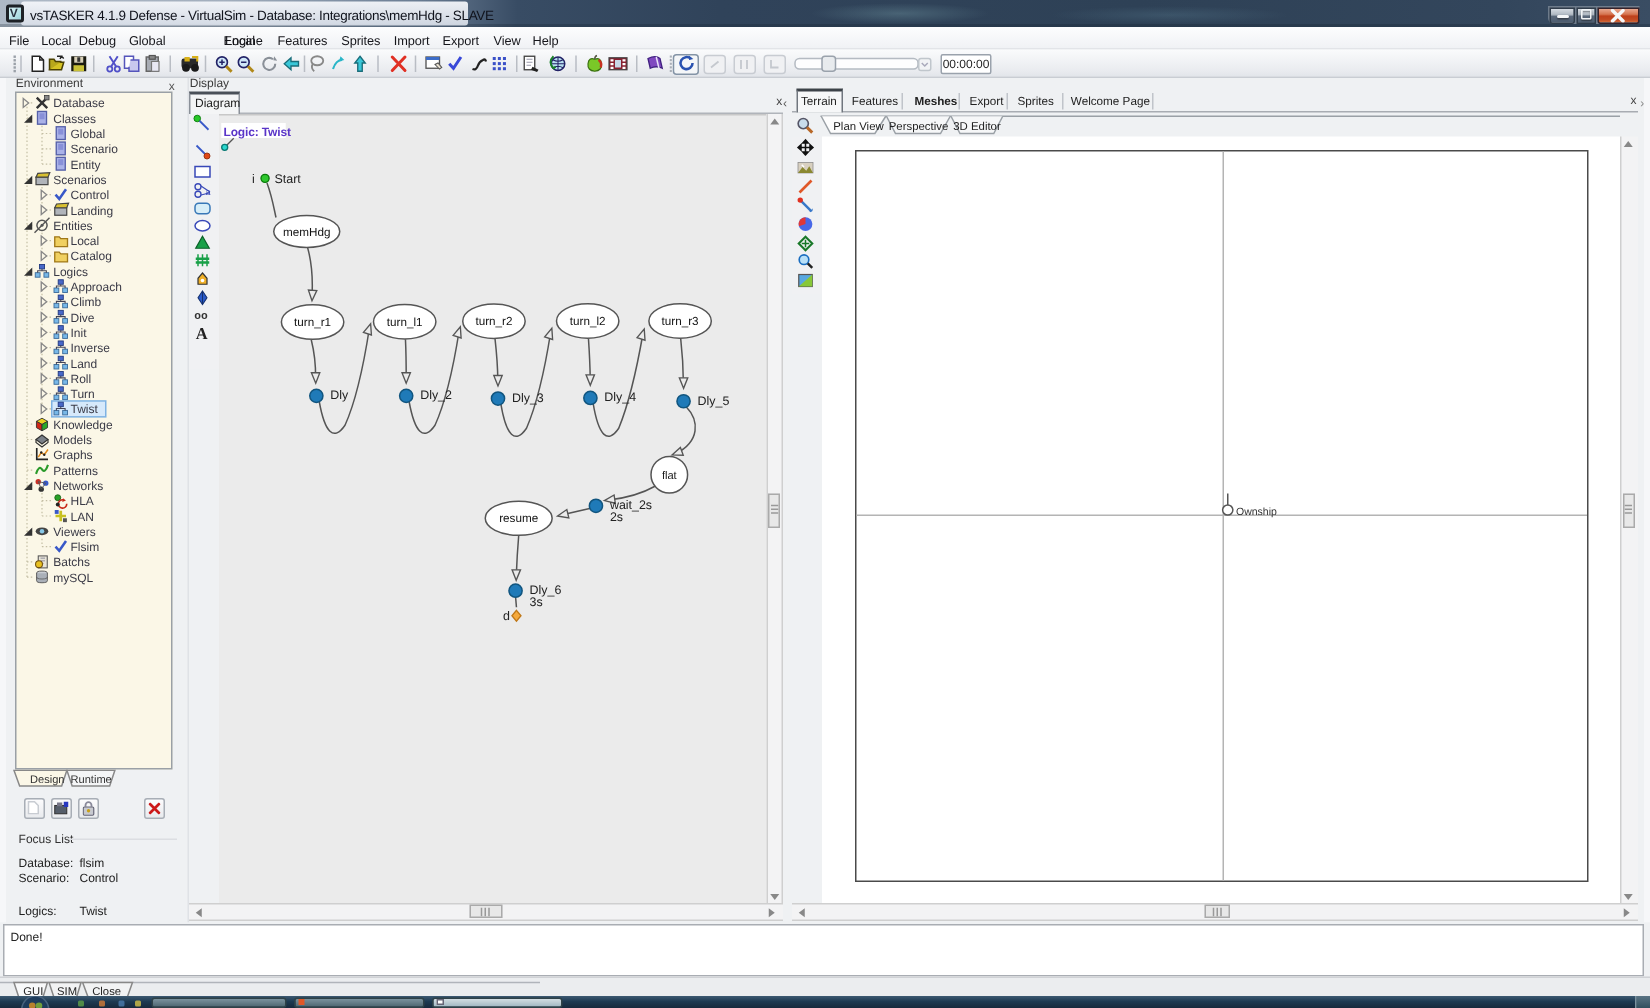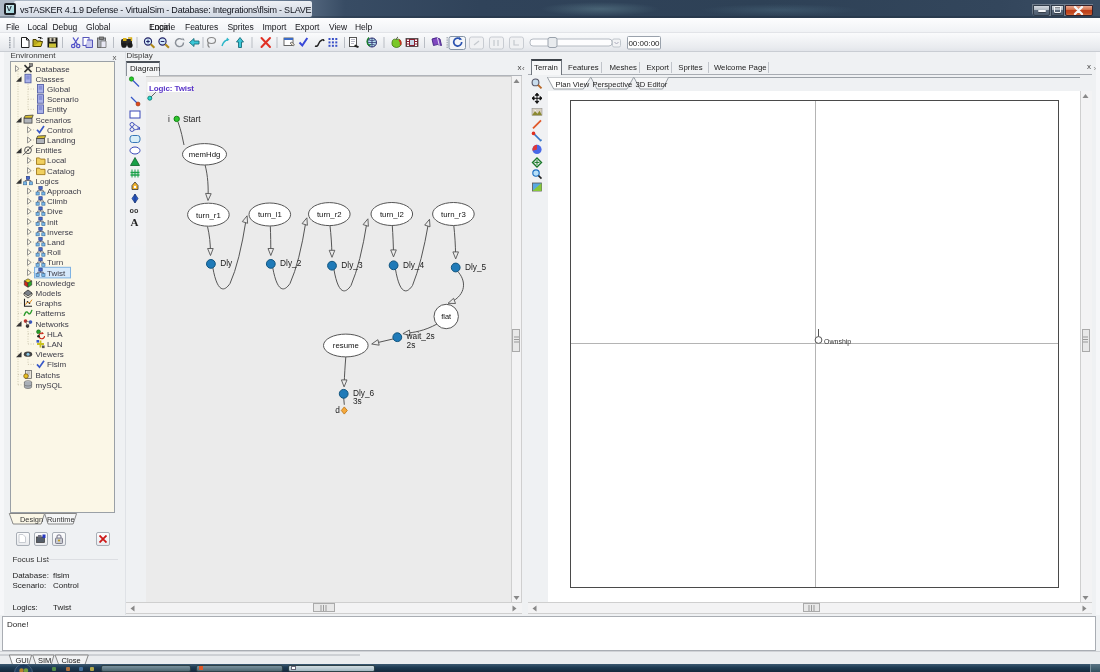--- a/index.html
+++ b/index.html
@@ -6,21 +6,21 @@
 body{font-family:"Liberation Sans",sans-serif;position:relative;background:#eff1f3;}
 .abs{position:absolute;}
 </style></head><body>
 <div style="position:absolute;left:0px;top:0px;width:1100px;height:18px;background:linear-gradient(90deg,#aeb9c6 0px,#a2aebd 150px,#687b92 280px,#384c64 345px,#30435a 480px,#2e4156 760px,#33465c 1000px,#3a4d63 1100px);"></div>
 <div style="position:absolute;left:0px;top:16px;width:1100px;height:2px;background:rgba(20,30,45,0.25);"></div>
 <div style="position:absolute;left:540px;top:2px;width:120px;height:14px;background:radial-gradient(ellipse at center,rgba(120,160,170,0.35),rgba(0,0,0,0) 70%);"></div>
 <div style="position:absolute;left:700px;top:4px;width:160px;height:12px;background:radial-gradient(ellipse at center,rgba(100,140,160,0.25),rgba(0,0,0,0) 70%);"></div>
 <div style="position:absolute;left:14px;top:1px;width:298px;height:16px;background:linear-gradient(180deg,rgba(244,246,250,0.95),rgba(216,222,232,0.92));border-radius:2px;"></div>
 <div style="position:absolute;left:4px;top:3px;width:12px;height:12px;background:linear-gradient(135deg,#d9f4f6,#9fd5dc);border:2px solid #1d2126;border-radius:2px;"></div>
 <div style="position:absolute;left:6.5px;top:3.5px;font-size:8px;color:#2a3340;font-weight:bold;white-space:nowrap;line-height:10px;">V</div>
-<div style="position:absolute;left:20px;top:4.5px;font-size:9px;color:#10131c;font-weight:normal;white-space:nowrap;line-height:11px;letter-spacing:-0.22px;">vsTASKER 4.1.9 Defense - VirtualSim - Database: Integrations\flsim - SLAVE</div>
+<div style="position:absolute;left:20px;top:4.5px;font-size:9px;color:#10131c;font-weight:normal;white-space:nowrap;line-height:11px;letter-spacing:-0.22px;">vsTASKER 4.1.9 Defense - VirtualSim - Database: Integrations\memHdg - SLAVE</div>
 <div style="position:absolute;left:1031.5px;top:4px;width:61.5px;height:12px;background:rgba(255,255,255,0.28);border-radius:0 0 4px 4px;"></div>
 <div style="position:absolute;left:1032.5px;top:4.5px;width:17.5px;height:11px;background:linear-gradient(180deg,#d4dae1,#aeb7c1 45%,#5d6b7d 50%,#4e5d70);border:1px solid #303c4a;border-radius:0 0 2px 2px;"></div>
 <div style="position:absolute;left:1037.5px;top:10px;width:8px;height:2px;background:#f4f6f8;border-radius:1px;box-shadow:0 1px 1px rgba(0,0,0,0.4);"></div>
 <div style="position:absolute;left:1050.5px;top:4.5px;width:13.5px;height:11px;background:linear-gradient(180deg,#d4dae1,#aeb7c1 45%,#5d6b7d 50%,#4e5d70);border:1px solid #303c4a;border-radius:0;"></div>
 <div style="position:absolute;left:1053.8px;top:6px;width:7px;height:6.5px;background:transparent;border:1.5px solid #f2f4f6;border-radius:1px;box-shadow:0 1px 1px rgba(0,0,0,0.4),inset 0 1px 1px rgba(0,0,0,0.35);"></div>
 <div style="position:absolute;left:1064.5px;top:4.5px;width:28.5px;height:11px;background:linear-gradient(180deg,#e8a78e,#d4714c 42%,#bf3f1a 50%,#c14a22 80%,#d8713f);border:1px solid #35222b;border-radius:0 0 2px 2px;"></div>
 <svg class="abs" style="left:1073px;top:5.5px" width="11" height="9" viewBox="0 0 11 9">
     <path d="M2 1 L9 8 M9 1 L2 8" stroke="#f6f7f8" stroke-width="2.3" stroke-linecap="round"></path>
   </svg>
 <div style="position:absolute;left:0px;top:18px;width:1100px;height:15px;background:linear-gradient(180deg,#fdfdfe,#f0f2f5);border-bottom:1px solid #e2e4e8;"></div>
@@ -493,21 +493,21 @@
 <svg class="abs" style="left:320px;top:604.5px" width="8" height="6">
     <path d="M1 0v6M3.5 0v6M6 0v6" stroke="#999" stroke-width="1"></path>
   </svg>
 <div style="position:absolute;left:521.5px;top:52px;width:4px;height:563px;background:#eff1f3;"></div>
 <div style="position:absolute;left:522px;top:64px;font-size:8px;color:#555;font-weight:normal;white-space:nowrap;line-height:10px;">‹</div>
 <div style="position:absolute;left:527.5px;top:73.5px;width:565px;height:1px;background:#a8acb2;"></div>
 <div style="position:absolute;left:530.5px;top:59px;width:31px;height:15.5px;background:#f6f7f8;border:1px solid #70767e;border-bottom:none;border-top:2px solid #3c4248;"></div>
 <div style="position:absolute;left:534px;top:62.5px;font-size:7.8px;color:#222;font-weight:normal;white-space:nowrap;line-height:9.8px;">Terrain</div>
 <div style="position:absolute;left:567.9px;top:63px;font-size:7.8px;color:#222;font-weight:normal;white-space:nowrap;line-height:9.8px;">Features</div>
 <div style="position:absolute;left:601px;top:61.5px;width:1px;height:11px;background:#c0c4ca;"></div>
-<div style="position:absolute;left:609.6px;top:63px;font-size:7.8px;color:#222;font-weight:normal;white-space:nowrap;line-height:9.8px;">Meshes</div>
+<div style="position:absolute;left:609.6px;top:63px;font-size:7.8px;color:#222;font-weight:bold;white-space:nowrap;line-height:9.8px;">Meshes</div>
 <div style="position:absolute;left:639px;top:61.5px;width:1px;height:11px;background:#c0c4ca;"></div>
 <div style="position:absolute;left:646.4px;top:63px;font-size:7.8px;color:#222;font-weight:normal;white-space:nowrap;line-height:9.8px;">Export</div>
 <div style="position:absolute;left:671px;top:61.5px;width:1px;height:11px;background:#c0c4ca;"></div>
 <div style="position:absolute;left:678.3px;top:63px;font-size:7.8px;color:#222;font-weight:normal;white-space:nowrap;line-height:9.8px;">Sprites</div>
 <div style="position:absolute;left:707.8px;top:61.5px;width:1px;height:11px;background:#c0c4ca;"></div>
 <div style="position:absolute;left:713.9px;top:63px;font-size:7.8px;color:#222;font-weight:normal;white-space:nowrap;line-height:9.8px;">Welcome Page</div>
 <div style="position:absolute;left:767.9px;top:61.5px;width:1px;height:11px;background:#c0c4ca;"></div>
 <div style="position:absolute;left:1087px;top:61.5px;font-size:8px;color:#444;font-weight:normal;white-space:nowrap;line-height:10px;">x</div>
 <svg class="abs" style="left:527.5px;top:75.5px" width="565" height="15" viewBox="0 0 565 15">
 <line x1="19" y1="1.5" x2="552" y2="1.5" stroke="#9aa0a6" stroke-width="1"></line>

